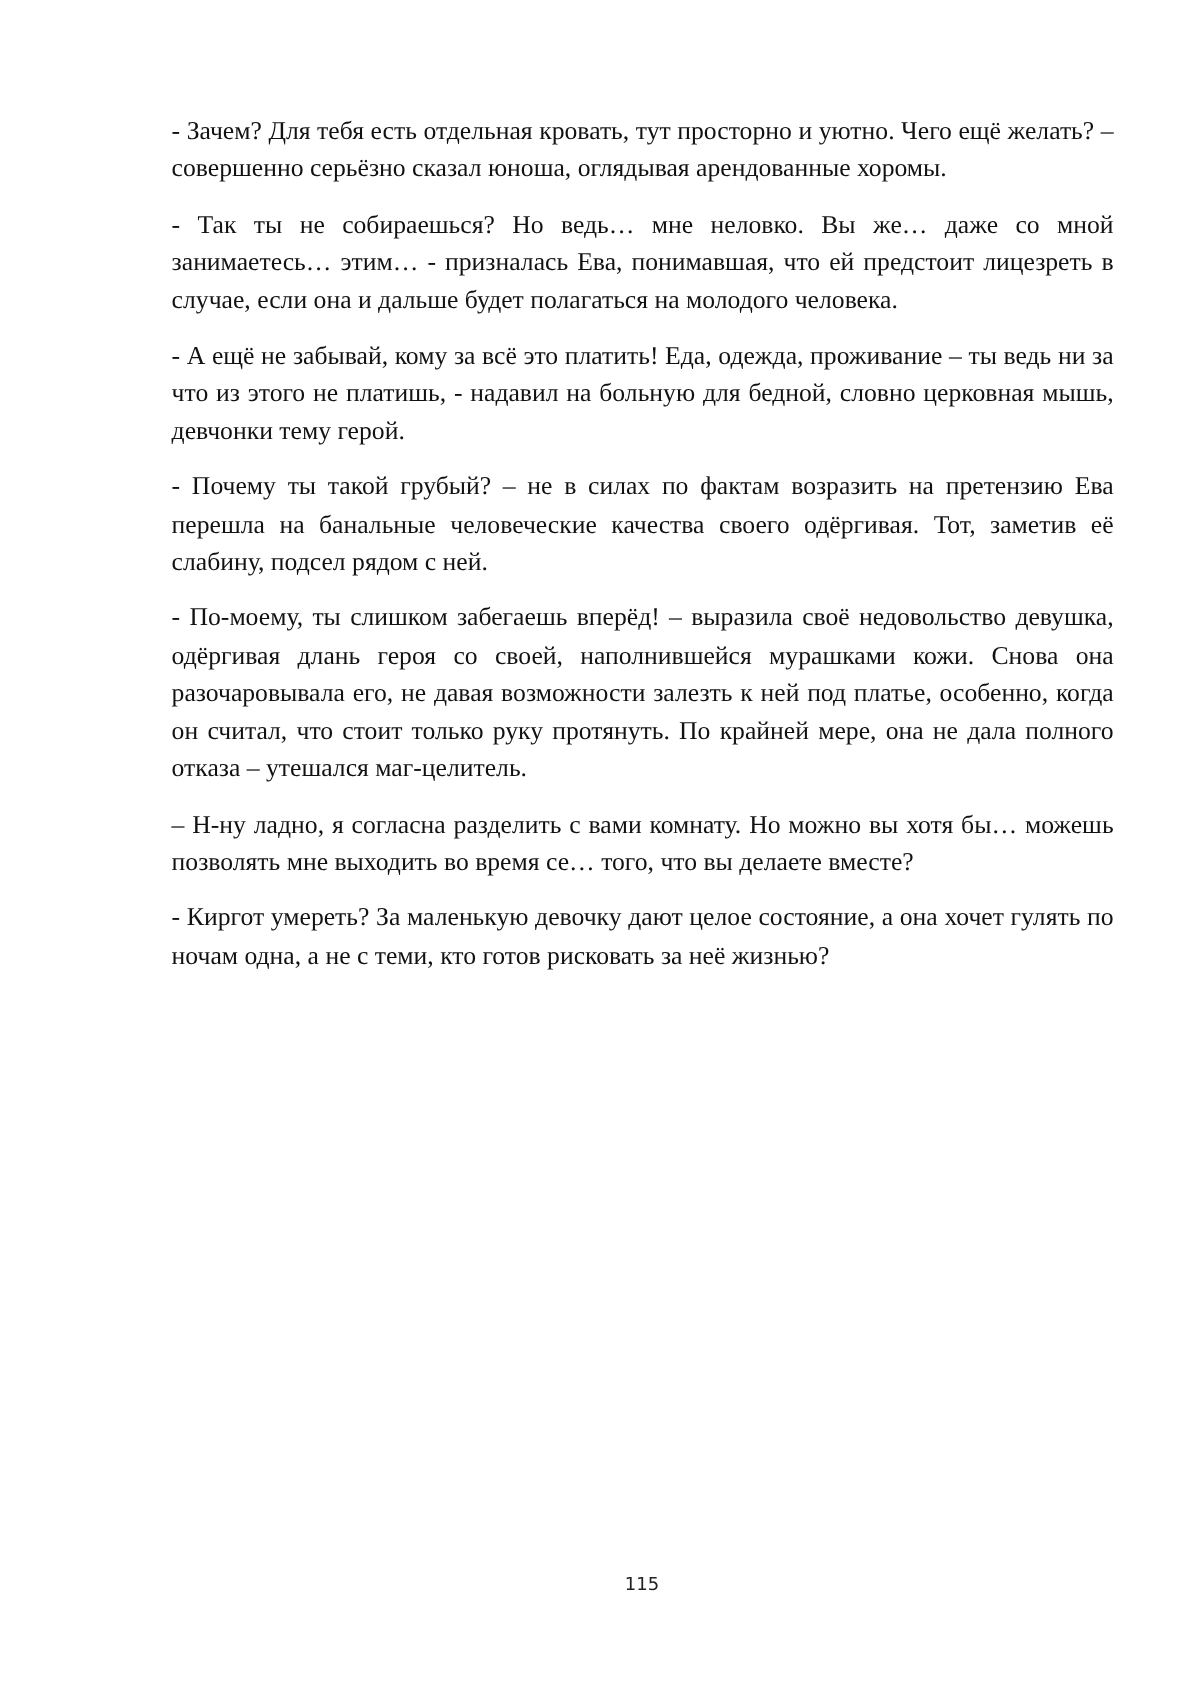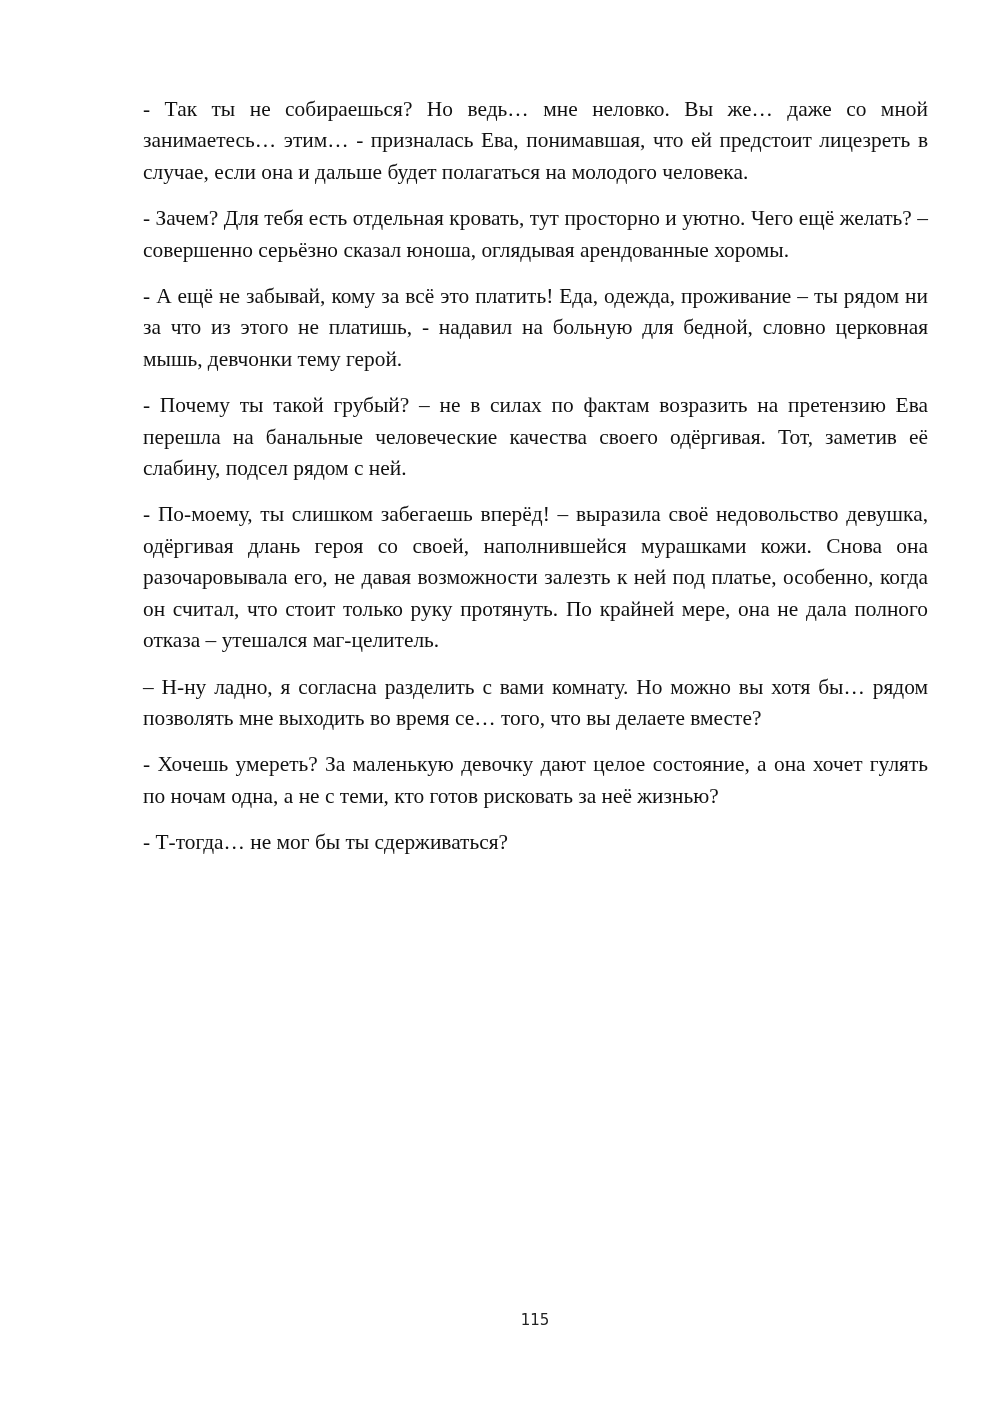--- a/index.html
+++ b/index.html
@@ -36,23 +36,22 @@
       text-align: center;
       font-family: "DejaVu Sans", sans-serif;
       font-size: 15px;
       color: #222222;
     }
   </style>
 </head>
 <body>
 
 <div class="page">
+  <p class="para">- Зачем? Для тебя есть отдельная кровать, тут просторно и уютно. Чего ещё желать? – совершенно серьёзно сказал юноша, оглядывая арендованные хоромы.</p>
   <p class="para">- Так ты не собираешься? Но ведь… мне неловко. Вы же… даже со мной занимаетесь… этим… - призналась Ева, понимавшая, что ей предстоит лицезреть в случае, если она и дальше будет полагаться на молодого человека.</p>
-  <p class="para">- Зачем? Для тебя есть отдельная кровать, тут просторно и уютно. Чего ещё желать? – совершенно серьёзно сказал юноша, оглядывая арендованные хоромы.</p>
-  <p class="para">- А ещё не забывай, кому за всё это платить! Еда, одежда, проживание – ты рядом ни за что из этого не платишь, - надавил на больную для бедной, словно церковная мышь, девчонки тему герой.</p>
+  <p class="para">- А ещё не забывай, кому за всё это платить! Еда, одежда, проживание – ты ведь ни за что из этого не платишь, - надавил на больную для бедной, словно церковная мышь, девчонки тему герой.</p>
   <p class="para">- Почему ты такой грубый? – не в силах по фактам возразить на претензию Ева перешла на банальные человеческие качества своего одёргивая. Тот, заметив её слабину, подсел рядом с ней.</p>
   <p class="para">- По-моему, ты слишком забегаешь вперёд! – выразила своё недовольство девушка, одёргивая длань героя со своей, наполнившейся мурашками кожи. Снова она разочаровывала его, не давая возможности залезть к ней под платье, особенно, когда он считал, что стоит только руку протянуть. По крайней мере, она не дала полного отказа – утешался маг-целитель.</p>
-  <p class="para">– Н-ну ладно, я согласна разделить с вами комнату. Но можно вы хотя бы… рядом позволять мне выходить во время се… того, что вы делаете вместе?</p>
-  <p class="para">- Хочешь умереть? За маленькую девочку дают целое состояние, а она хочет гулять по ночам одна, а не с теми, кто готов рисковать за неё жизнью?</p>
-  <p class="para">- Т-тогда… не мог бы ты сдерживаться?</p>
+  <p class="para">– Н-ну ладно, я согласна разделить с вами комнату. Но можно вы хотя бы… можешь позволять мне выходить во время се… того, что вы делаете вместе?</p>
+  <p class="para">- Киргот умереть? За маленькую девочку дают целое состояние, а она хочет гулять по ночам одна, а не с теми, кто готов рисковать за неё жизнью?</p>
 </div>
 
 <div class="page-number">115</div>
 
 </body></html>

